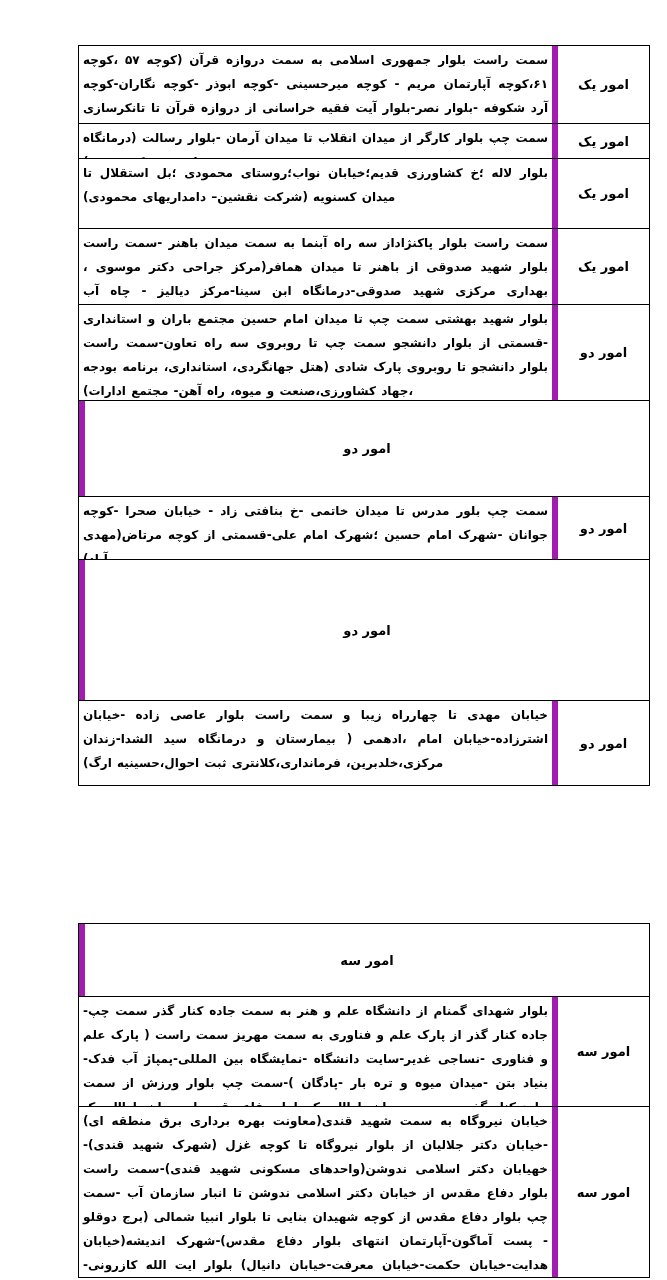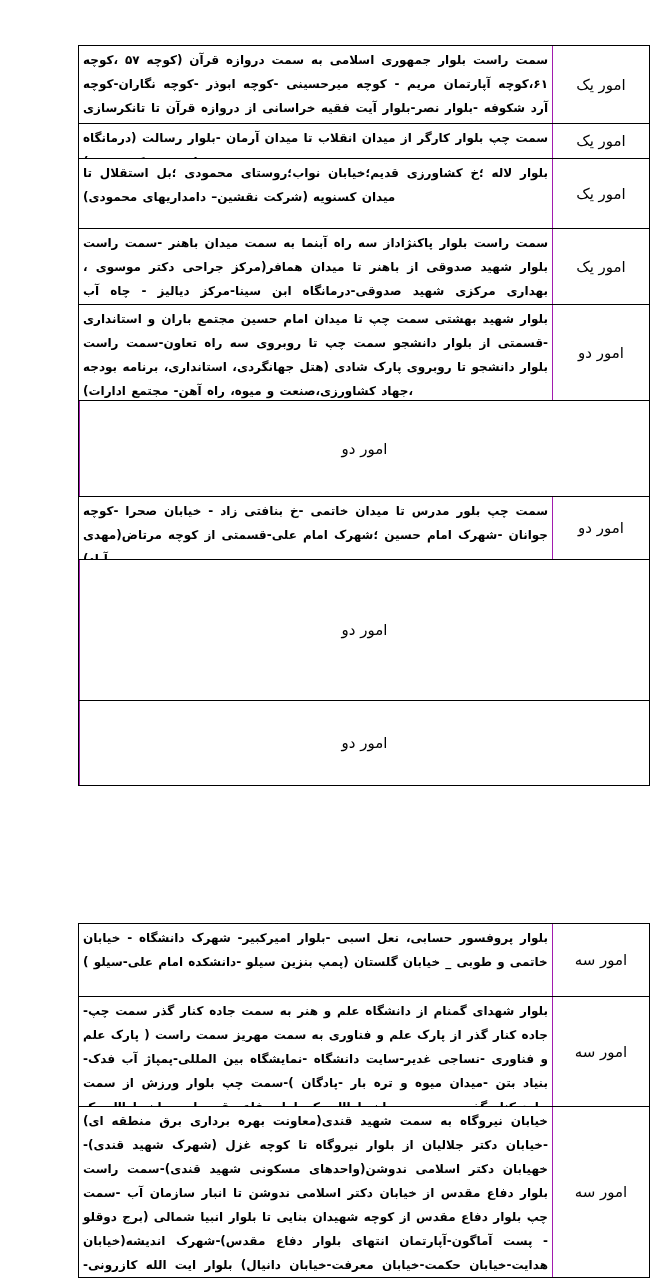--- a/index.html
+++ b/index.html
@@ -46,27 +46,27 @@
     text-align-last: left;
     font-weight: bold;
     font-size: 12px;
     line-height: 24px;
     padding: 2px 4px 0 4px;
     overflow: hidden;
     word-spacing: 1px;
   }
   .label-cell {
     flex: 1;
-    border-left: 1px solid #a21caf;
+    border-left: 6px solid #a21caf;
     display: flex;
     align-items: center;
     justify-content: center;
     direction: rtl;
-    font-weight: normal;
-    font-size: 15px;
+    font-weight: bold;
+    font-size: 13px;
     white-space: nowrap;
     overflow: hidden;
   }
 </style>
 </head>
 <body>
 
 <div class="page">
 
   <div class="doc-table table-one">
@@ -94,27 +94,27 @@
       <div class="label-cell">امور دو</div>
     </div>
     <div class="row" style="height:62px">
       <div class="text-cell">سمت چپ بلور مدرس تا میدان خاتمی  -خ بنافتی زاد - خیابان صحرا -کوچه جوانان -شهرک امام حسین ؛شهرک امام علی-قسمتی از کوچه مرتاض(مهدی آباد)</div>
       <div class="label-cell">امور دو</div>
     </div>
     <div class="row" style="height:140px">
       <div class="label-cell">امور دو</div>
     </div>
     <div class="row" style="height:84px">
+      <div class="text-cell">خیابان مهدی تا چهارراه زیبا و سمت راست بلوار عاصی زاده -خیابان اشترزاده-خیابان امام ،ادهمی ( بیمارستان  و درمانگاه سید الشدا-زندان مرکزی،خلدبرین، فرمانداری،کلانتری ثبت احوال،حسینیه ارگ)</div>
       <div class="label-cell">امور دو</div>
     </div>
   </div>
 
   <div class="doc-table table-two">
     <div class="row" style="height:72px">
-      <div class="text-cell">بلوار پروفسور حسابی، نعل اسبی  -بلوار امیرکبیر-  شهرک دانشگاه - خیابان خاتمی و طوبی _ خیابان گلستان (پمپ بنزین سیلو  -دانشکده امام علی-سیلو )</div>
       <div class="label-cell">امور سه</div>
     </div>
     <div class="row" style="height:109px">
       <div class="text-cell">بلوار شهدای گمنام از دانشگاه علم و هنر به سمت جاده کنار گذر سمت چپ-جاده کنار گذر از  پارک علم و فناوری به سمت مهریز سمت راست ( پارک علم و فناوری  -نساجی غدیر-سایت دانشگاه  -نمایشگاه بین المللی-پمپاژ آب فدک- بنیاد بتن -میدان میوه و تره بار -پادگان )-سمت چپ بلوار ورزش از سمت  جاده کنار گذر  به سمت میدان پاراالمپیک-بلوار دفاع مقدی از میدان پاراالمپیک تا قبل از بلوار شهید کازرونی</div>
       <div class="label-cell">امور سه</div>
     </div>
     <div class="row" style="height:170px">
       <div class="text-cell">خیابان نیروگاه به سمت شهید قندی(معاونت بهره برداری برق منطقه ای)  -خیابان دکتر جلالیان از بلوار نیروگاه تا کوچه غزل (شهرک شهید قندی)- خهیابان دکتر اسلامی ندوشن(واحدهای مسکونی شهید قندی)-سمت راست بلوار دفاع مقدس از خیابان دکتر اسلامی ندوشن تا انبار سازمان آب -سمت چپ بلوار دفاع مقدس  از کوچه شهیدان بنایی تا بلوار انبیا شمالی (برج دوقلو - پست آماگون-آپارتمان انتهای بلوار دفاع مقدس)-شهرک اندیشه(خیابان هدایت-خیابان حکمت-خیابان معرفت-خیابان دانیال) بلوار ایت الله کازرونی- شهرک فراز(خیابان ترنج-خیابان پاپلی-خیابان استاد محمود حرازی) مرکز  سوارکاری-بلوار انبیا شمالی</div>
       <div class="label-cell">امور سه</div>
     </div>

